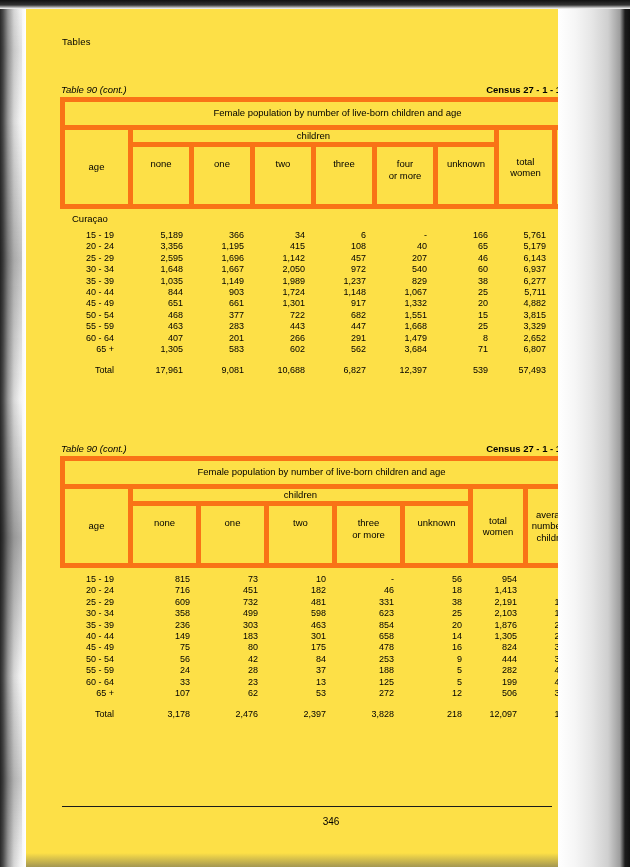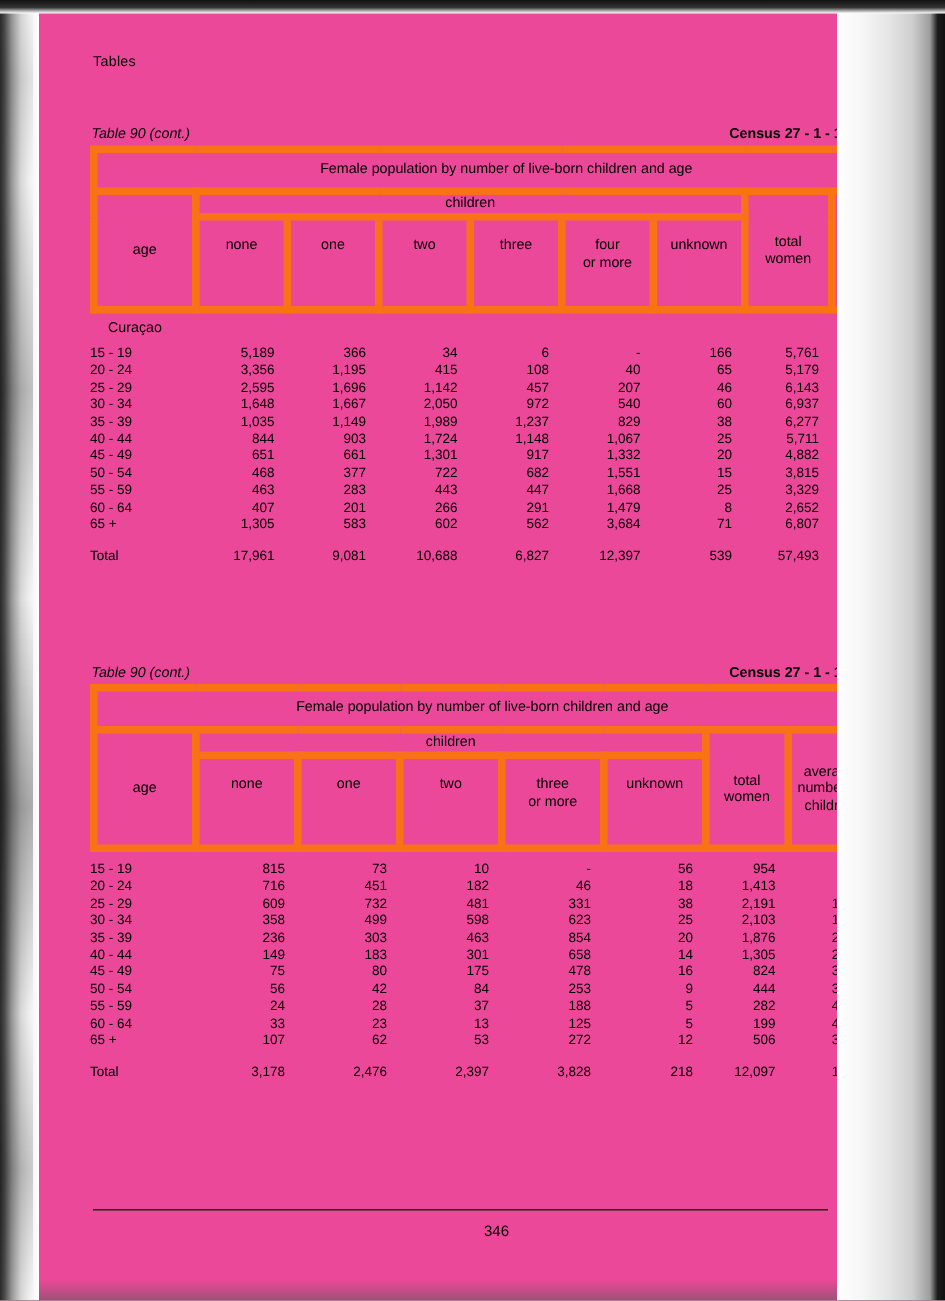--- a/index.html
+++ b/index.html
@@ -12,21 +12,21 @@
     height: 867px;
     overflow: hidden;
     font-family: "Liberation Sans", sans-serif;
     position: relative;
   }
 
   
   .scan {
     position: absolute;
     inset: 0;
-    background: #ec4899;
+    background: #fde047;
     overflow: hidden;
   }
   
   .gutter-left {
     position: absolute;
     left: 0; top: 0;
     width: 26px; height: 100%;
     background: linear-gradient(to right,
       #2a2a2a 0px, #4a4a4a 3px, #9a9a9a 8px,
       #d8d8d8 14px, #f2f2f2 20px, #ffffff 26px);
@@ -143,21 +143,21 @@
     margin-top: 6px;
   }
   table.data td {
     font-size: 9px;
     padding: 0 6px 0 0;
     line-height: 11.4px;
     text-align: right;
     white-space: nowrap;
   }
   table.data td.age {
-    text-align: left;
+    text-align: right;
     padding-right: 14px;
   }
   table.data tr.total td { padding-top: 10px; }
   table.data tr.total td.age { font-weight: normal; }
 
   .footer-rule {
     position: absolute;
     left: 62px; top: 806px;
     width: 490px; height: 0;
     border-top: 1.6px solid #1a1a1a;

